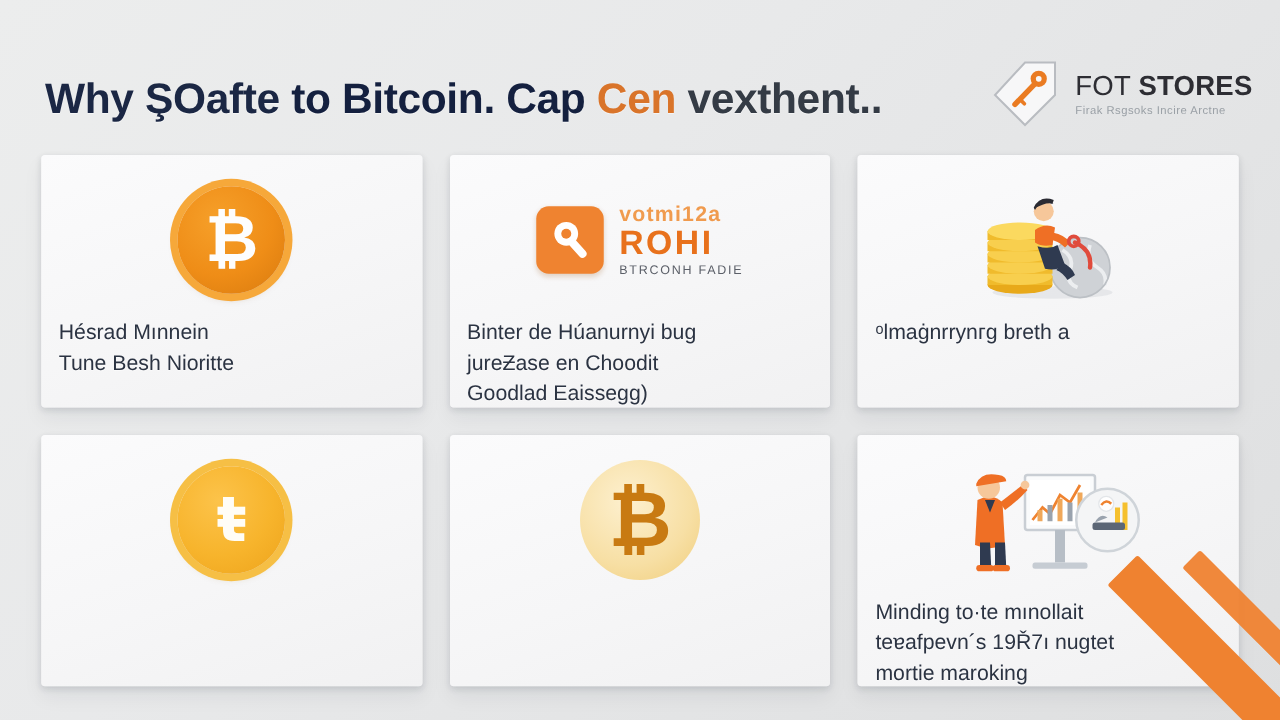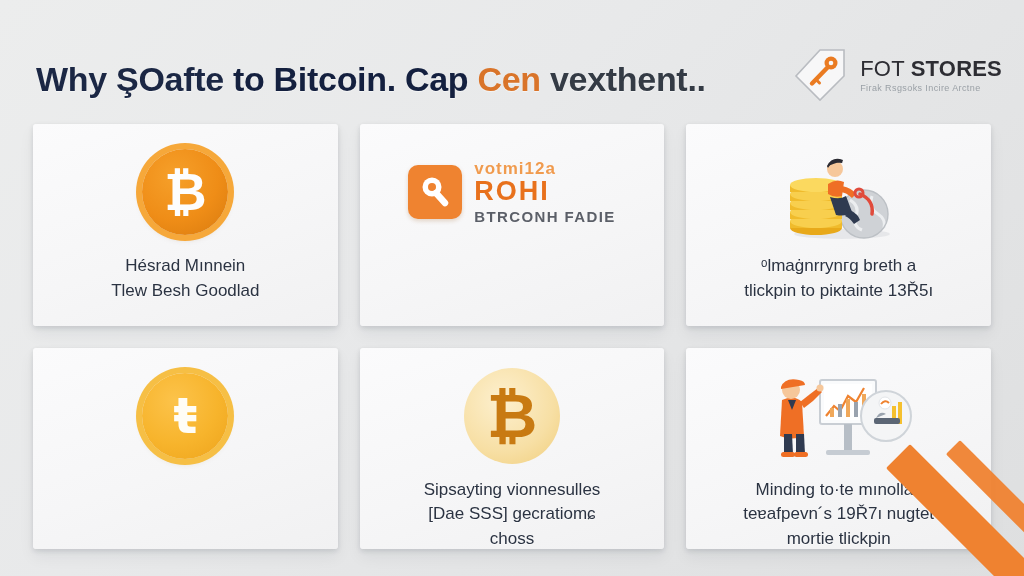--- a/index.html
+++ b/index.html
@@ -67,21 +67,21 @@
     box-shadow:0 2px 5px rgba(20,28,45,.13),0 8px 16px rgba(20,28,45,.06);
     display:flex;flex-direction:column;align-items:center;
     justify-content:flex-start;padding:16px 14px 12px;
     box-sizing:border-box;position:relative;overflow:hidden;
   }
   .card-visual{
     height:104px;display:flex;align-items:center;justify-content:center;
     width:100%;flex:0 0 auto;
   }
   .card-text{
-    margin-top:10px;text-align:center;
+    margin-top:10px;text-align:left;
     font-size:17px;line-height:1.45;color:#2b3342;
     font-weight:normal;width:100%;
     text-shadow:0 1px 1px rgba(255,255,255,.65);
   }
   .card-text .ln{display:block;white-space:nowrap;}
 
   
   .coin{
     width:86px;height:86px;border-radius:50%;
     display:flex;align-items:center;justify-content:center;
@@ -121,21 +121,21 @@
   .brand-words{display:flex;flex-direction:column;line-height:1;}
   .brand-l1{
     font-size:17px;font-weight:bold;color:#f0913c;letter-spacing:1px;
     opacity:.9;
   }
   .brand-l2{
     font-size:27px;font-weight:bold;color:#e8711c;letter-spacing:2px;
     margin-top:1px;
   }
   .brand-l3{
-    font-size:15px;font-weight:bold;color:#5b5f68;letter-spacing:1.4px;
+    font-size:10px;font-weight:normal;color:#5b5f68;letter-spacing:1.4px;
     margin-top:4px;
   }
 
   
   .illus{width:150px;height:100px;}
 </style>
 </head>
 <body>
 
 <div class="slide">
@@ -167,41 +167,46 @@
   <div class="grid">
 
     <div class="card">
       <div class="card-visual">
         <div class="coin orange">
           <span class="glyph">₿</span>
         </div>
       </div>
       <div class="card-text">
         <span class="ln">Hésrad Mınnein</span>
-        <span class="ln">Tlew Besh Goodlad</span>
+        <span class="ln">Tune Besh Nioritte</span>
       </div>
     </div>
 
     <div class="card">
       <div class="card-visual">
         <div class="brand">
           <div class="brand-mark">
             <svg width="40" height="40" viewBox="0 0 40 40">
               <circle cx="17" cy="15" r="9.5" fill="#ffffff"></circle>
               <circle cx="17" cy="15" r="4" fill="#ef8330"></circle>
               <path d="M21 21 L30 31" stroke="#ffffff" stroke-width="6.5" stroke-linecap="round"></path>
             </svg>
           </div>
           <div class="brand-words">
             <span class="brand-l1">votmi12a</span>
             <span class="brand-l2">ROHI</span>
             <span class="brand-l3">BTRCONH FADIE</span>
           </div>
         </div>
       </div>
+      <div class="card-text">
+        <span class="ln">Binter de Húanurnуi bug</span>
+        <span class="ln">jureƵase en Choodit</span>
+        <span class="ln">Goodlad Eaisseɡɡ)</span>
+      </div>
     </div>
 
     <div class="card">
       <div class="card-visual">
         <svg class="illus" viewBox="0 0 150 100">
           <ellipse cx="78" cy="92" rx="48" ry="5" fill="#dfe1e4" opacity=".7"></ellipse>
 
           <circle cx="100" cy="72" r="24" fill="#cfd2d6"></circle>
           <path d="M86 58 q10 6 6 16 q-4 10 6 14" stroke="#eceef0" stroke-width="3" fill="none"></path>
           <path d="M108 54 q-4 12 6 18 q8 5 6 14" stroke="#eceef0" stroke-width="3" fill="none"></path>
@@ -230,42 +235,36 @@
             <path d="M66 55 q10 3 16 -1 l6 16 q-6 5 -16 3 z" fill="#2f3a50"></path>
             <path d="M86 68 q8 4 10 10 l-6 4 q-4 -6 -9 -8 z" fill="#2f3a50"></path>
           </g>
 
           <path d="M96 52 q14 6 12 20" stroke="#e04b3c" stroke-width="3.5" fill="none" stroke-linecap="round"></path>
           <circle cx="95" cy="51" r="4" fill="none" stroke="#e04b3c" stroke-width="3"></circle>
         </svg>
       </div>
       <div class="card-text">
         <span class="ln">ᵒlmaġnrrynгg breth a</span>
-        <span class="ln">tlickpin to piĸtainte 13Ř5ı</span>
       </div>
     </div>
 
     <div class="card">
       <div class="card-visual">
         <div class="coin gold">
           <span class="glyph">ŧ</span>
         </div>
       </div>
     </div>
 
     <div class="card">
       <div class="card-visual">
         <div class="coin pale">
           <span class="glyph">₿</span>
         </div>
-      </div>
-      <div class="card-text">
-        <span class="ln">Sipsayting vionnesulles</span>
-        <span class="ln">[Dae SSS] gecratiomɕ</span>
-        <span class="ln">choss</span>
       </div>
     </div>
 
     <div class="card">
       <div class="card-visual">
         <svg class="illus" viewBox="0 0 150 100">
 
           <rect x="56" y="14" width="56" height="44" rx="2" fill="#fafbfc" stroke="#c9ced4" stroke-width="2"></rect>
           <rect x="60" y="18" width="48" height="36" fill="#ffffff"></rect>
           <polyline points="62,50 70,40 76,45 84,30 92,36 100,22" fill="none" stroke="#ef8330" stroke-width="2.2"></polyline>
@@ -295,21 +294,21 @@
             <path d="M32 68 h8 l1 20 h-9 z" fill="#2f3a50"></path>
             <rect x="17" y="86" width="14" height="5" rx="2.5" fill="#ef6f25"></rect>
             <rect x="30" y="86" width="14" height="5" rx="2.5" fill="#ef6f25"></rect>
             <path d="M24 34 l4 10 l4 -10 z" fill="#2f3a50"></path>
           </g>
         </svg>
       </div>
       <div class="card-text">
         <span class="ln">Minding to·te mınollait</span>
         <span class="ln">teɐafpevn´s 19Ř7ı nuɡtet</span>
-        <span class="ln">mortie tlickpin</span>
+        <span class="ln">mortie maroking</span>
       </div>
     </div>
 
   </div>
 
   <div class="corner-accent">
     <span class="s1"></span>
     <span class="s2"></span>
   </div>
 

